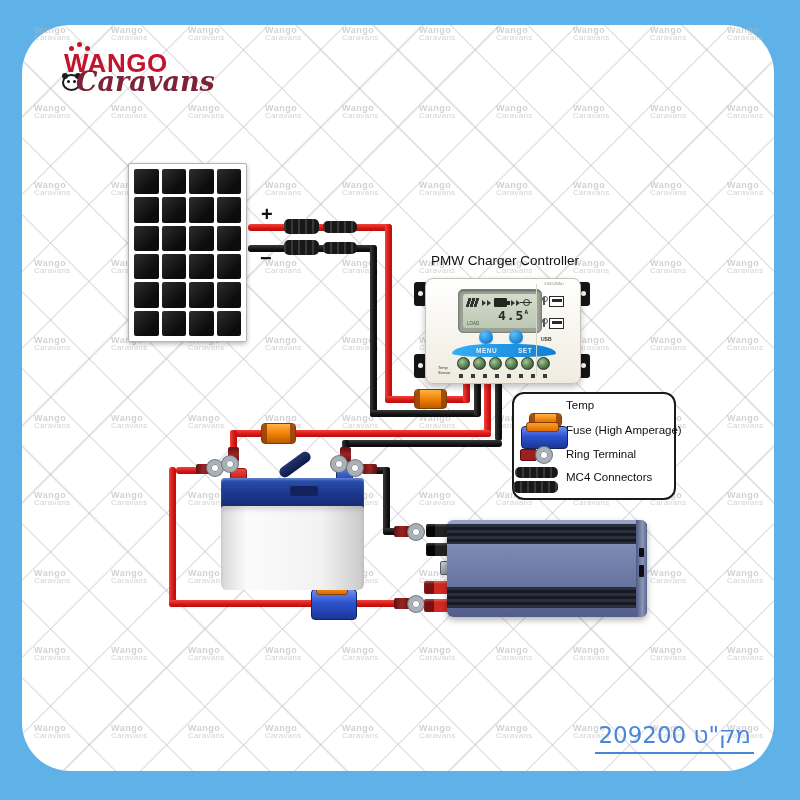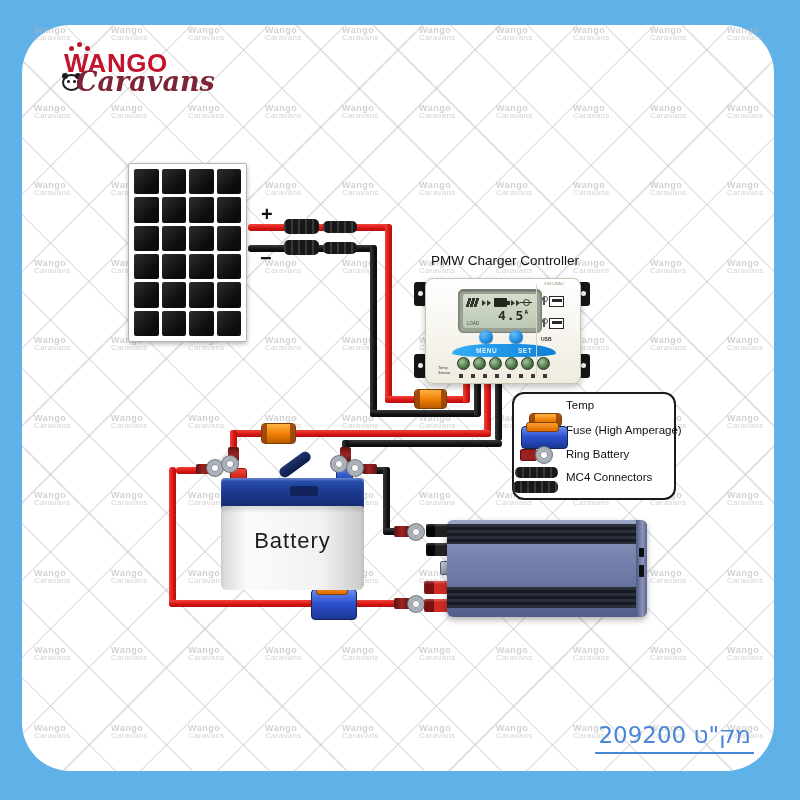--- a/index.html
+++ b/index.html
@@ -672,34 +672,33 @@
     <div class="usb-port" style="left:549px;top:296px;"></div>
     <div class="usb-sym" style="left:543px;top:319px;"></div>
     <div class="usb-port" style="left:549px;top:318px;"></div>
     <div class="usb-lbl">USB</div>
 
     <div class="legend"></div>
     <div class="lg-lbl" style="left:566px;top:399px;">Temp</div>
     <div class="fuse-o" style="left:529px;top:413px;width:31px;height:12px;"></div>
     <div class="lg-lbl" style="left:566px;top:424px;">Fuse (High Amperage)</div>
     <div class="fuse-b" style="left:521px;top:426px;width:45px;height:21px;"></div>
-    <div class="lg-lbl" style="left:566px;top:448px;">Ring Battery</div>
+    <div class="lg-lbl" style="left:566px;top:448px;">Ring Terminal</div>
     <div class="lg-ring-sleeve"></div>
     <div class="ring" style="left:536px;top:447px;"></div>
     <div class="lg-lbl" style="left:566px;top:471px;">MC4 Connectors</div>
     <div class="mc4" style="left:515px;top:467px;width:43px;height:11px;"></div>
     <div class="mc4" style="left:513px;top:481px;width:45px;height:12px;"></div>
 
     <div class="bat-cap-r"></div>
     <div class="bat-cap-b"></div>
     <div class="bat-handle"></div>
     <div class="bat-top"></div>
     <div class="bat-handle-base"></div>
     <div class="bat-body"></div>
-    <div class="bat-label">Battery</div>
 
     <div class="sleeveh" style="left:228px;top:447px;width:11px;height:15px;"></div>
     <div class="sleeveh" style="left:340px;top:447px;width:11px;height:15px;"></div>
     <div class="sleeve" style="left:196px;top:464px;width:15px;height:10px;"></div>
     <div class="sleeve" style="left:362px;top:464px;width:15px;height:10px;"></div>
     <div class="ring" style="left:207px;top:460px;"></div>
     <div class="ring" style="left:222px;top:456px;"></div>
     <div class="ring" style="left:331px;top:456px;"></div>
     <div class="ring" style="left:347px;top:460px;"></div>
     <div class="sleeve" style="left:394px;top:526px;width:16px;height:11px;"></div>

